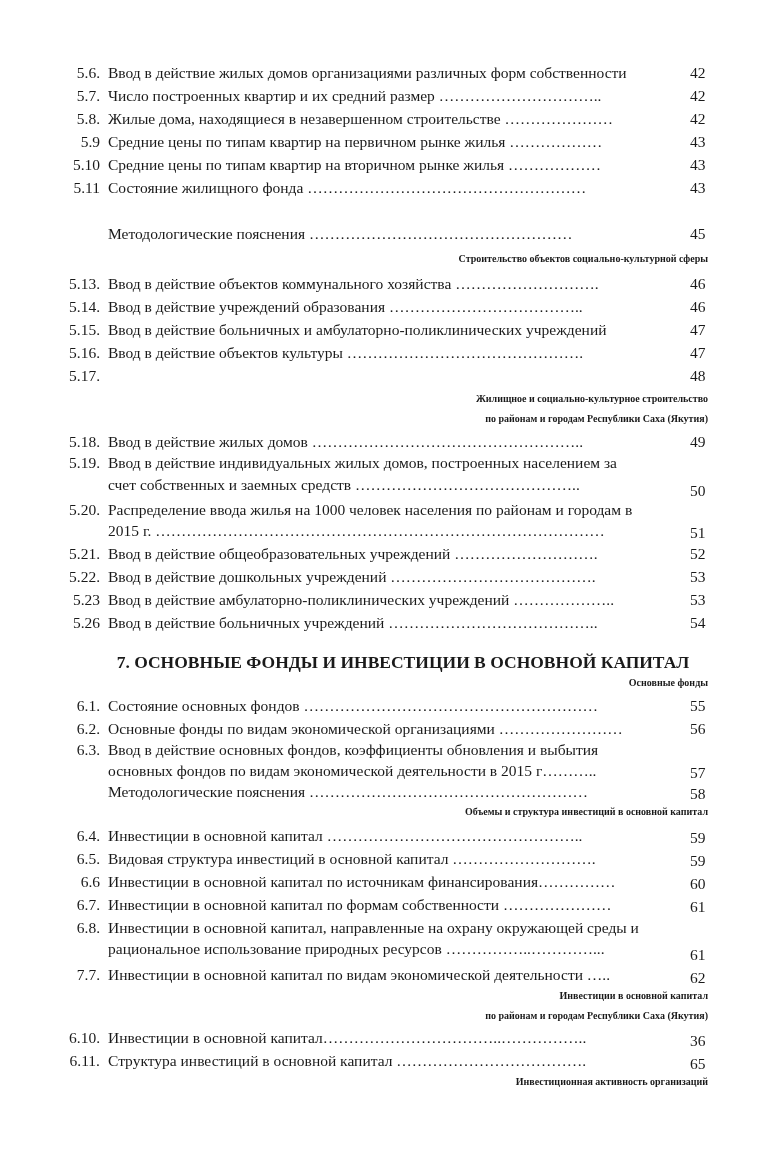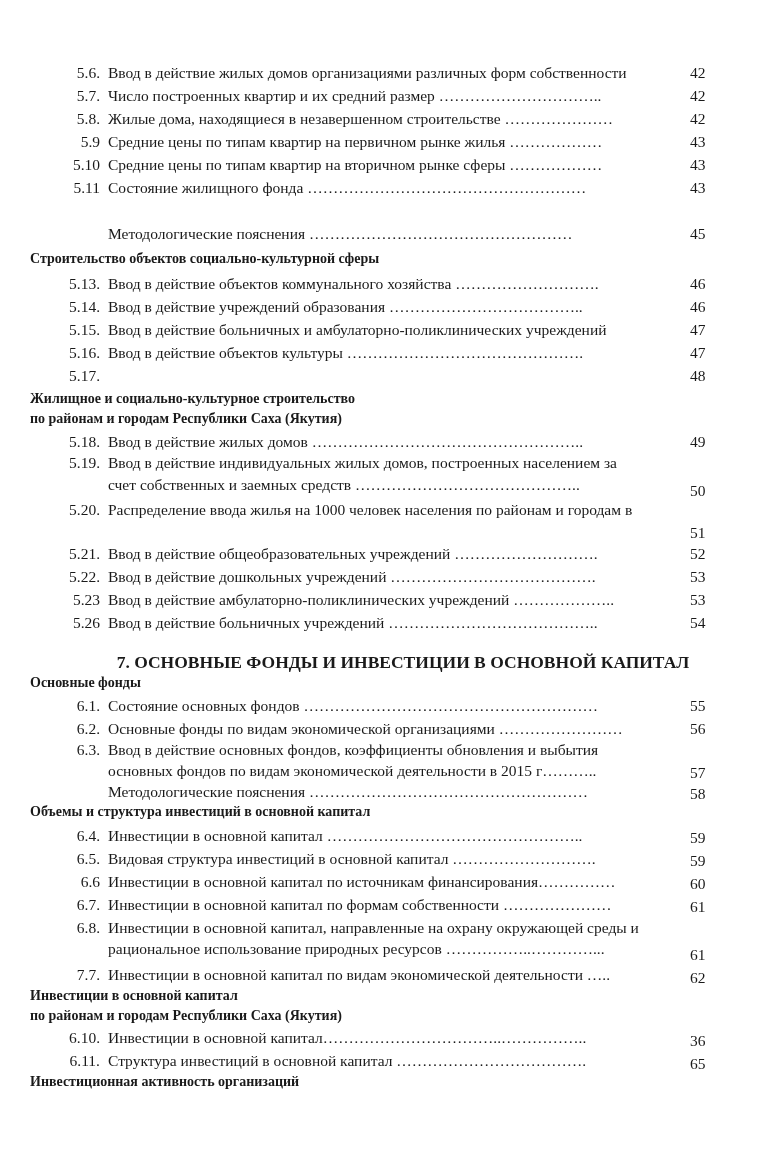--- a/index.html
+++ b/index.html
@@ -10,22 +10,22 @@
   }
   .page { position: absolute; left: 0; top: 0; width: 776px; height: 1161px; }
   .row {
     position: absolute; left: 0; width: 652px; height: 22px;
     font-size: 15.5px; line-height: 22px; white-space: nowrap;
   }
   .num { position: absolute; left: 60px; width: 40px; text-align: right; }
   .text { position: absolute; left: 108px; }
   .page-no { position: absolute; left: 690px; width: 22px; text-align: left; }
   .heading {
-    position: absolute; left: 0; width: 708px; text-align: left;
-    font-weight: bold; font-size: 14px; line-height: 20px; white-space: nowrap;
+    position: absolute; left: 0; width: 708px; text-align: right;
+    font-weight: bold; font-size: 10px; line-height: 20px; white-space: nowrap;
     padding-left: 30px; box-sizing: border-box;
   }
   .chapter {
     position: absolute; left: 0; width: 776px; text-align: center;
     font-weight: bold; font-size: 17.5px; line-height: 24px; white-space: nowrap;
     padding-left: 30px; box-sizing: border-box;
   }
 </style>
 </head>
 <body>
@@ -47,21 +47,21 @@
     <span class="text">Жилые дома, находящиеся в незавершенном строительстве …………………</span>
     <span class="page-no">42</span>
   </div>
   <div class="row" style="top:131px">
     <span class="num">5.9</span>
     <span class="text">Средние цены по типам квартир на первичном рынке жилья ………………</span>
     <span class="page-no">43</span>
   </div>
   <div class="row" style="top:154px">
     <span class="num">5.10</span>
-    <span class="text">Средние цены по типам квартир на вторичном рынке сферы ………………</span>
+    <span class="text">Средние цены по типам квартир на вторичном рынке жилья ………………</span>
     <span class="page-no">43</span>
   </div>
   <div class="row" style="top:177px">
     <span class="num">5.11</span>
     <span class="text">Состояние жилищного фонда ………………………………………………</span>
     <span class="page-no">43</span>
   </div>
   <div class="row" style="top:223px">
     <span class="text">Методологические пояснения ……………………………………………</span>
     <span class="page-no">45</span>
@@ -110,20 +110,21 @@
   <div class="row" style="top:474px">
     <span class="text">счет собственных и заемных средств ……………………………………..</span>
     <span class="page-no" style="top:6px">50</span>
   </div>
 
   <div class="row" style="top:499px">
     <span class="num">5.20.</span>
     <span class="text">Распределение ввода жилья на 1000 человек населения по районам и городам в</span>
   </div>
   <div class="row" style="top:520px">
+    <span class="text">2015 г. ……………………………………………………………………………</span>
     <span class="page-no" style="top:2px">51</span>
   </div>
 
   <div class="row" style="top:543px">
     <span class="num">5.21.</span>
     <span class="text">Ввод в действие общеобразовательных учреждений ……………………….</span>
     <span class="page-no">52</span>
   </div>
   <div class="row" style="top:566px">
     <span class="num">5.22.</span>

